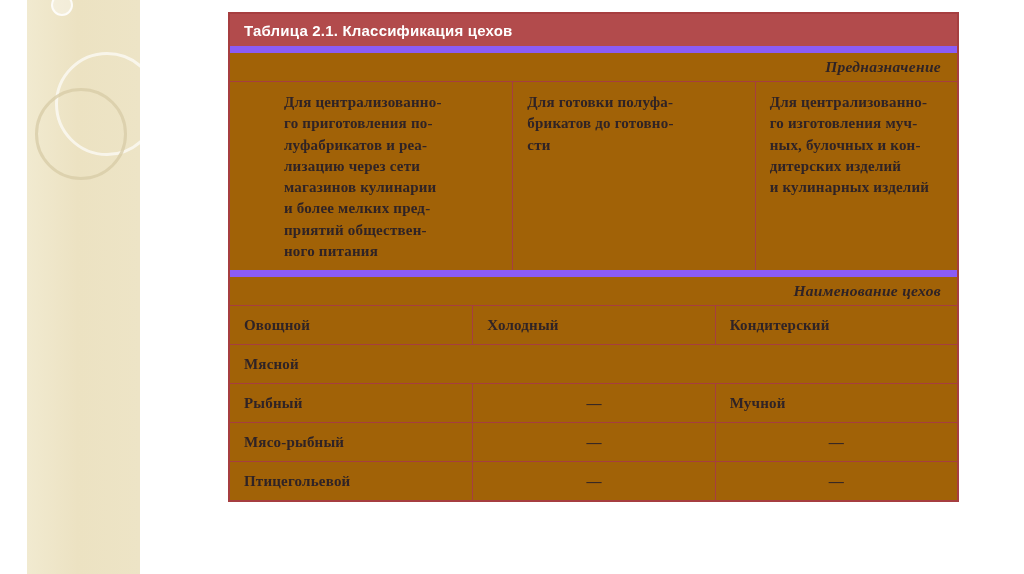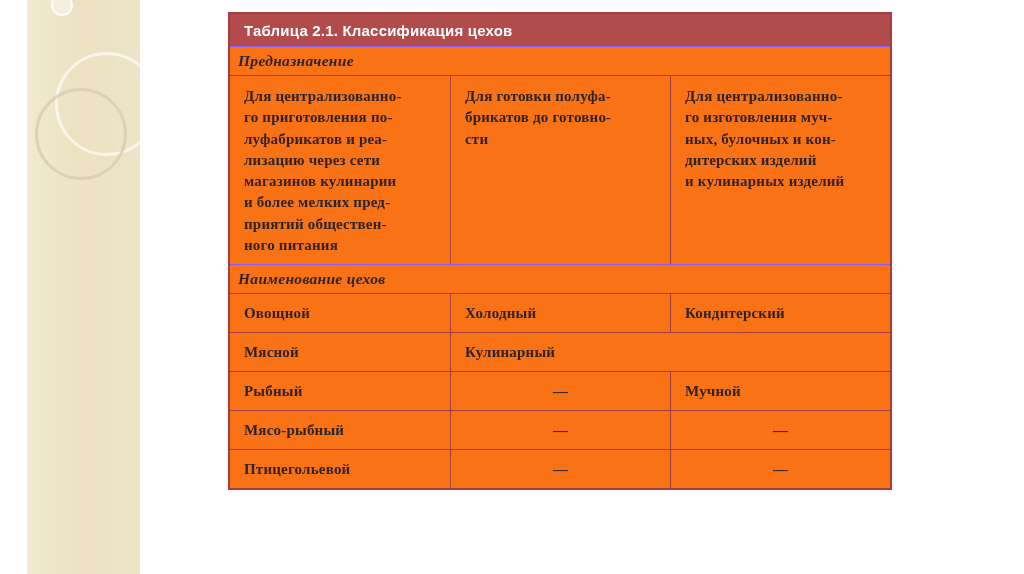--- a/index.html
+++ b/index.html
@@ -46,24 +46,24 @@
     width: 22px; height: 22px;
     border: 2px solid rgba(255,255,255,0.8);
     background: rgba(255,255,255,0.35);
   }
 
   
   .table-wrap {
     position: absolute;
     left: 228px;
     top: 12px;
-    width: 664px;
+    width: 731px;
     box-sizing: border-box;
     border: 2px solid #a63e40;
-    background: #f97316;
+    background: #a16207;
     color: #2f2326;
   }
   .t-title {
     background: #b24b4c;
     color: #ffffff;
     font-family: "Liberation Sans", sans-serif;
     font-weight: bold;
     font-size: 15px;
     letter-spacing: 0.2px;
     padding: 0 14px;
@@ -91,31 +91,32 @@
   .t-head .t-cell {
     min-height: 56px;
     display: flex;
     align-items: center;
     justify-content: center;
     text-align: center;
     font-size: 14.5px;
     padding: 6px 10px;
   }
   .t-section {
-    border-top: 1px solid #8b5cf6;
-    text-align: left;
+    border-top: 7px solid #8b5cf6;
+    text-align: right;
     font-style: italic;
     font-weight: bold;
     font-size: 15.5px;
-    padding: 5px 8px;
+    padding: 5px 16px;
     letter-spacing: 0.3px;
   }
   .t-purpose .t-cell {
     min-height: 168px;
     padding-top: 10px;
+    margin-left: 40px;
   }
   .t-name .t-cell {
     height: 38px;
     display: flex;
     align-items: center;
     padding-top: 0;
     padding-bottom: 0;
   }
   .t-cell.dash {
     justify-content: center;
@@ -163,21 +164,20 @@
 
     <div class="t-section">Наименование цехов</div>
 
     <div class="t-row t-name">
       <div class="t-cell">Овощной</div>
       <div class="t-cell">Холодный</div>
       <div class="t-cell">Кондитерский</div>
     </div>
     <div class="t-row t-name">
       <div class="t-cell">Мясной</div>
-      <div class="t-cell">Кулинарный</div>
     </div>
     <div class="t-row t-name">
       <div class="t-cell">Рыбный</div>
       <div class="t-cell dash">—</div>
       <div class="t-cell">Мучной</div>
     </div>
     <div class="t-row t-name">
       <div class="t-cell">Мясо-рыбный</div>
       <div class="t-cell dash">—</div>
       <div class="t-cell dash">—</div>

